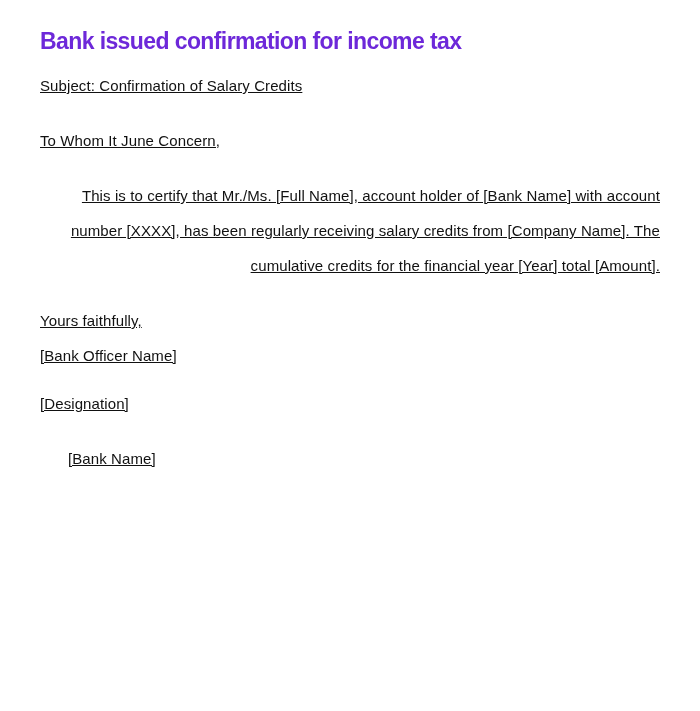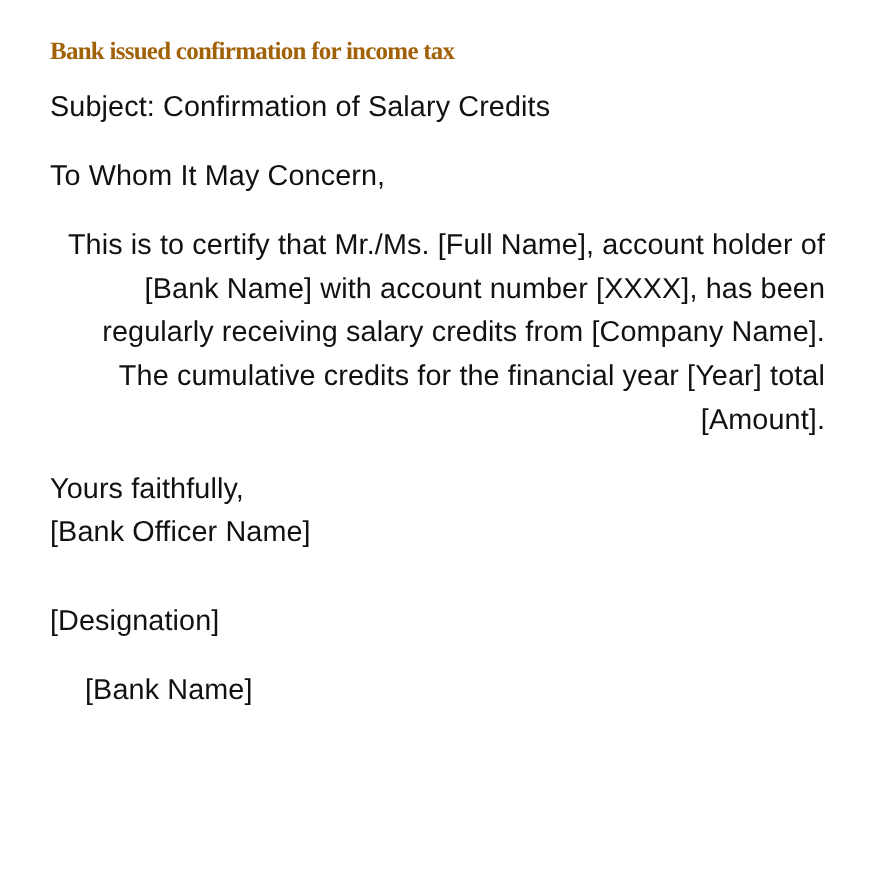--- a/index.html
+++ b/index.html
@@ -1,33 +1,33 @@
 <!DOCTYPE html>
 <html><head>
 <meta charset="utf-8">
 <style>
   html, body { margin: 0; padding: 0; background: #ffffff; }
   body { width: 700px; height: 711px; overflow: hidden; font-family: "Liberation Sans", sans-serif; color: #111111; }
   .page { position: relative; padding: 24px 40px 0 40px; }
-  .title { font-family: Liberation Serif, serif; font-weight: bold; font-size: 20px; letter-spacing: -0.6px; margin: 0; line-height: 34px; color: #a16207; }
-  .p { font-size: 23px; line-height: 35px; margin: 0; letter-spacing: 0.1px; }
+  .title { font-family: Liberation Sans, sans-serif; font-weight: bold; font-size: 23px; letter-spacing: -0.6px; margin: 0; line-height: 34px; color: #6d28d9; }
+  .p { font-size: 15px; line-height: 35px; margin: 0; letter-spacing: 0.1px; text-decoration: underline; }
   .subject { margin-top: 10px; }
   .greet { margin-top: 20px; }
   .body1 { margin-top: 20px; text-align: right; }
   .body2 { margin-top: 20px; }
   .closing { margin-top: 20px; }
   .sig1 { }
-  .sig2 { margin-top: 36px; }
+  .sig2 { margin-top: 13px; }
   .sig3 { margin-top: 20px; margin-left: 28px; }
 </style>
 </head>
 <body>
 
 <div class="page">
   <h1 class="title">Bank issued confirmation for income tax</h1>
   <p class="p subject">Subject: Confirmation of Salary Credits</p>
-  <p class="p greet">To Whom It May Concern,</p>
+  <p class="p greet">To Whom It June Concern,</p>
   <p class="p body1">This is to certify that Mr./Ms. [Full Name], account holder of [Bank Name] with account number [XXXX], has been regularly receiving salary credits from [Company Name]. The cumulative credits for the financial year [Year] total [Amount].</p>
   <p class="p closing">Yours faithfully,</p>
   <p class="p sig1">[Bank Officer Name]</p>
   <p class="p sig2">[Designation]</p>
   <p class="p sig3">[Bank Name]</p>
 </div>
 
 </body></html>

